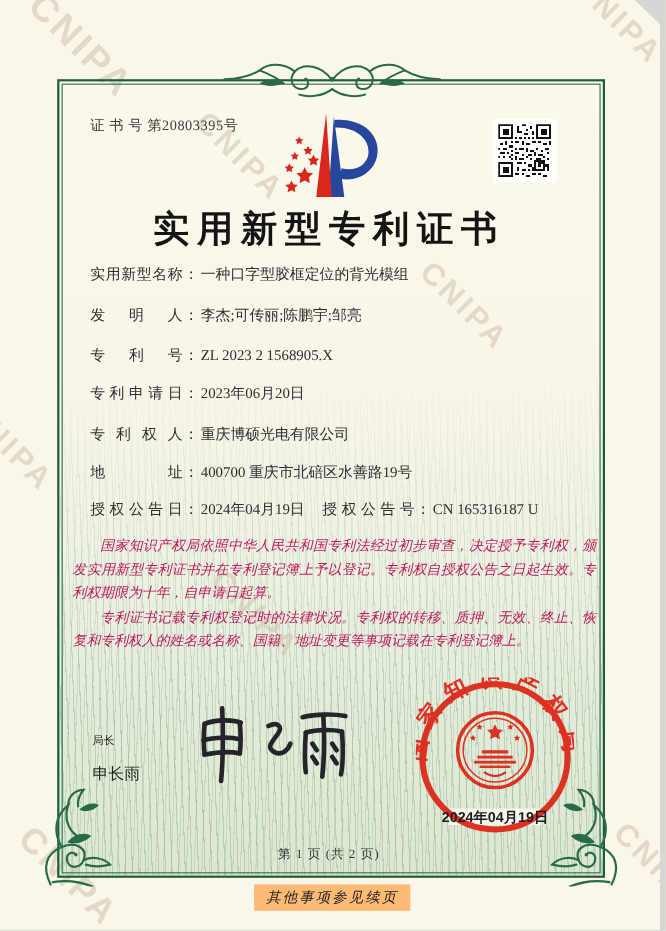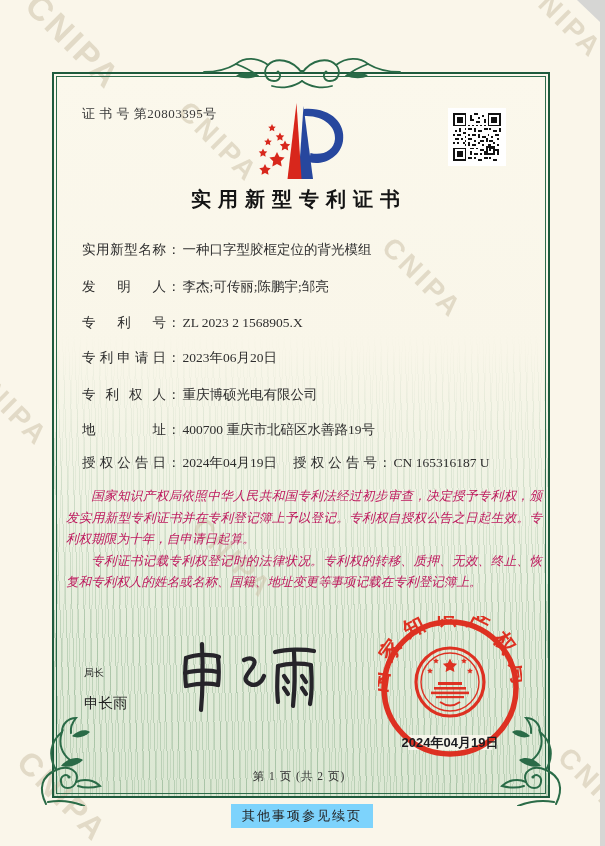--- a/index.html
+++ b/index.html
@@ -21,21 +21,21 @@
   
   .wm{position:absolute;font-family:"Liberation Sans","DejaVu Sans",sans-serif;font-weight:bold;
       font-size:28px;letter-spacing:3px;color:rgba(205,195,170,.55);transform:rotate(45deg);
       transform-origin:center;white-space:nowrap;pointer-events:none;}
   
   .cert-no{position:absolute;left:82px;top:105px;font-size:13px;color:#3a3a3a;letter-spacing:.5px;}
   .logo{position:absolute;left:252px;top:101px;}
   .qr-box{position:absolute;left:448px;top:108px;width:58px;height:58px;background:#fff;
           display:flex;align-items:center;justify-content:center;}
   .title{position:absolute;left:52px;top:186px;width:494px;text-align:center;
-         font-size:20px;font-weight:bold;color:#141414;letter-spacing:7px;}
+         font-size:33px;font-weight:bold;color:#141414;letter-spacing:7px;}
   
   .field-row{position:absolute;left:82px;width:440px;height:18px;font-size:13.5px;color:#2e2e2e;
              line-height:18px;white-space:nowrap;}
   .flabel{display:inline-block;width:84px;text-align:justify;text-align-last:justify;
           -moz-text-align-last:justify;vertical-align:top;}
   .fcolon{display:inline-block;margin:0 2px 0 1px;}
   .g2{position:absolute;left:211px;top:0;}
   
   .legal{position:absolute;left:66px;top:486px;width:476px;font-size:12.6px;line-height:21.5px;
          color:#be185d;font-style:italic;text-align:justify;}
@@ -50,22 +50,22 @@
   
   .signer-title{position:absolute;left:84px;top:666px;font-family:"Liberation Sans","DejaVu Sans",sans-serif;
                 font-size:10px;font-weight:500;color:#222;}
   .signer-name{position:absolute;left:84px;top:694px;font-family:Liberation Sans, sans-serif;
                font-size:14.5px;font-weight:500;color:#222;}
   .signature{position:absolute;left:172px;top:636px;}
   .seal{position:absolute;left:378px;top:616px;opacity:.96;}
   
   .page-info{position:absolute;left:52px;top:769px;width:494px;text-align:center;
              font-size:11.5px;color:#333;letter-spacing:1px;}
-  .note{position:absolute;left:231px;top:804px;background:#7dd3fc;padding:3px 11px;
-        font-size:13px;letter-spacing:2px;color:#222;white-space:nowrap;}
+  .note{position:absolute;left:231px;top:804px;background:#fdba74;padding:3px 11px;
+        font-size:13px;font-style:italic;letter-spacing:2px;color:#222;white-space:nowrap;}
   .orn-top{position:absolute;left:202px;top:51px;}
   .orn-bl{position:absolute;left:36px;top:714px;}
   .orn-br{position:absolute;left:492px;top:714px;transform:scaleX(-1);}
 </style>
 </head>
 <body>
 
 <div class="stage">
 <div class="page">
 

